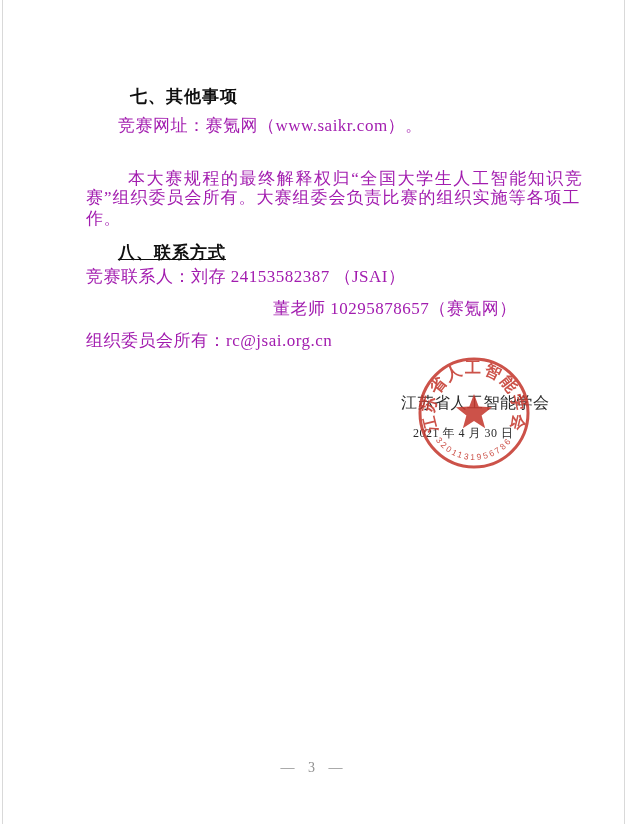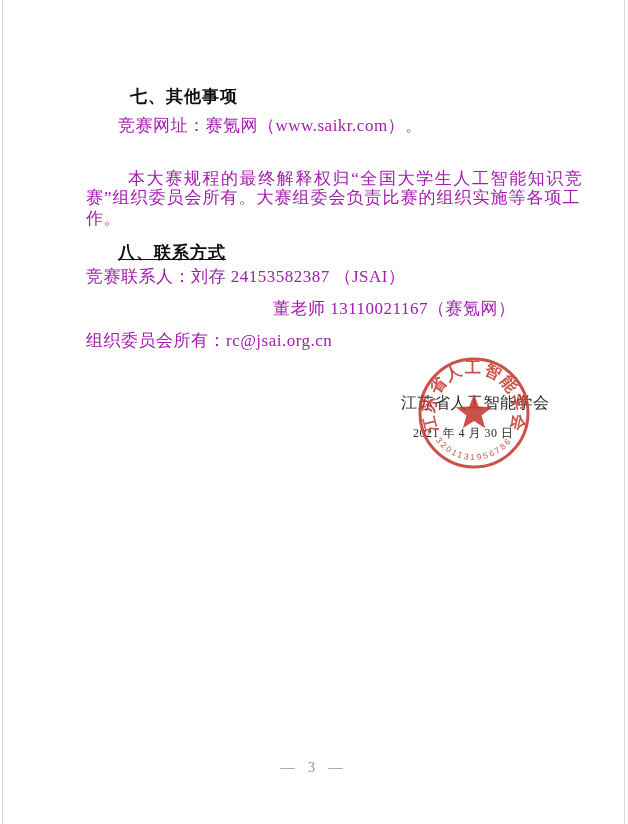--- a/index.html
+++ b/index.html
@@ -63,21 +63,21 @@
 <div class="t just-wide" style="left:128px; top:147px;margin-top:21px;">本大赛规程的最终解释权归“全国大学生人工智能知识竞</div>
 
 <div class="t just-med" style="left:86px; top:187px;">赛”组织委员会所有。大赛组委会负责比赛的组织实施等各项工</div>
 
 <div class="t" style="left:86px; top:208px;">作。</div>
 
 <div class="t h" style="left:118px; top:242px;text-decoration:underline;">八、联系方式</div>
 
 <div class="t" style="left:86px; top:266px;">竞赛联系人：刘存 24153582387 （JSAI）</div>
 
-<div class="t" style="left:273px; top:298px;">董老师 13110021167（赛氪网）</div>
+<div class="t" style="left:273px; top:298px;">董老师 10295878657（赛氪网）</div>
 
 <div class="t" style="left:86px; top:330px;">组织委员会所有：rc@jsai.org.cn</div>
 
 <div class="t sig" style="left:401px; top:392px; font-size:16px; letter-spacing:0.5px;">江苏省人工智能学会</div>
 
 <div class="t sig" style="left:413px; top:422px; font-size:12px; letter-spacing:0.5px;">2021 年 4 月 30 日</div>
 
 <div class="seal-wrap">
   <svg width="120" height="120" viewBox="0 0 120 120">
     <defs>

